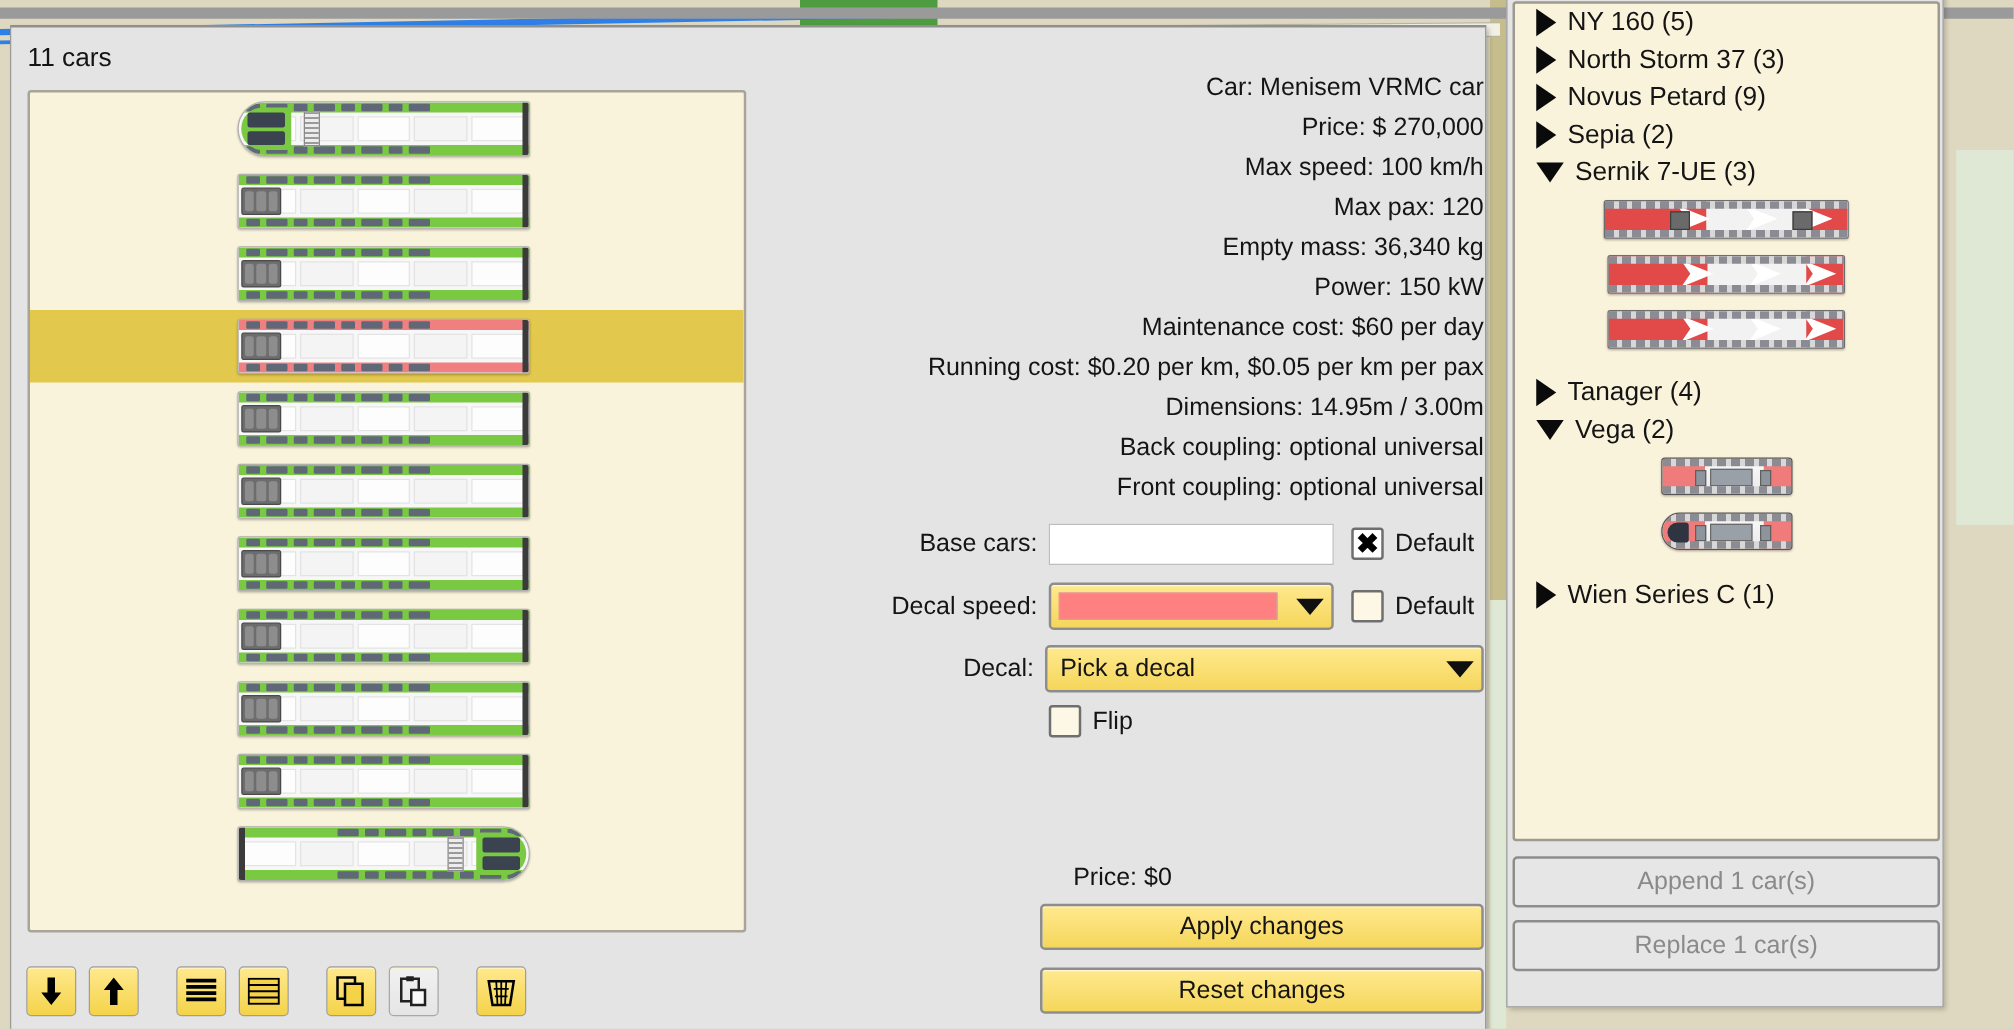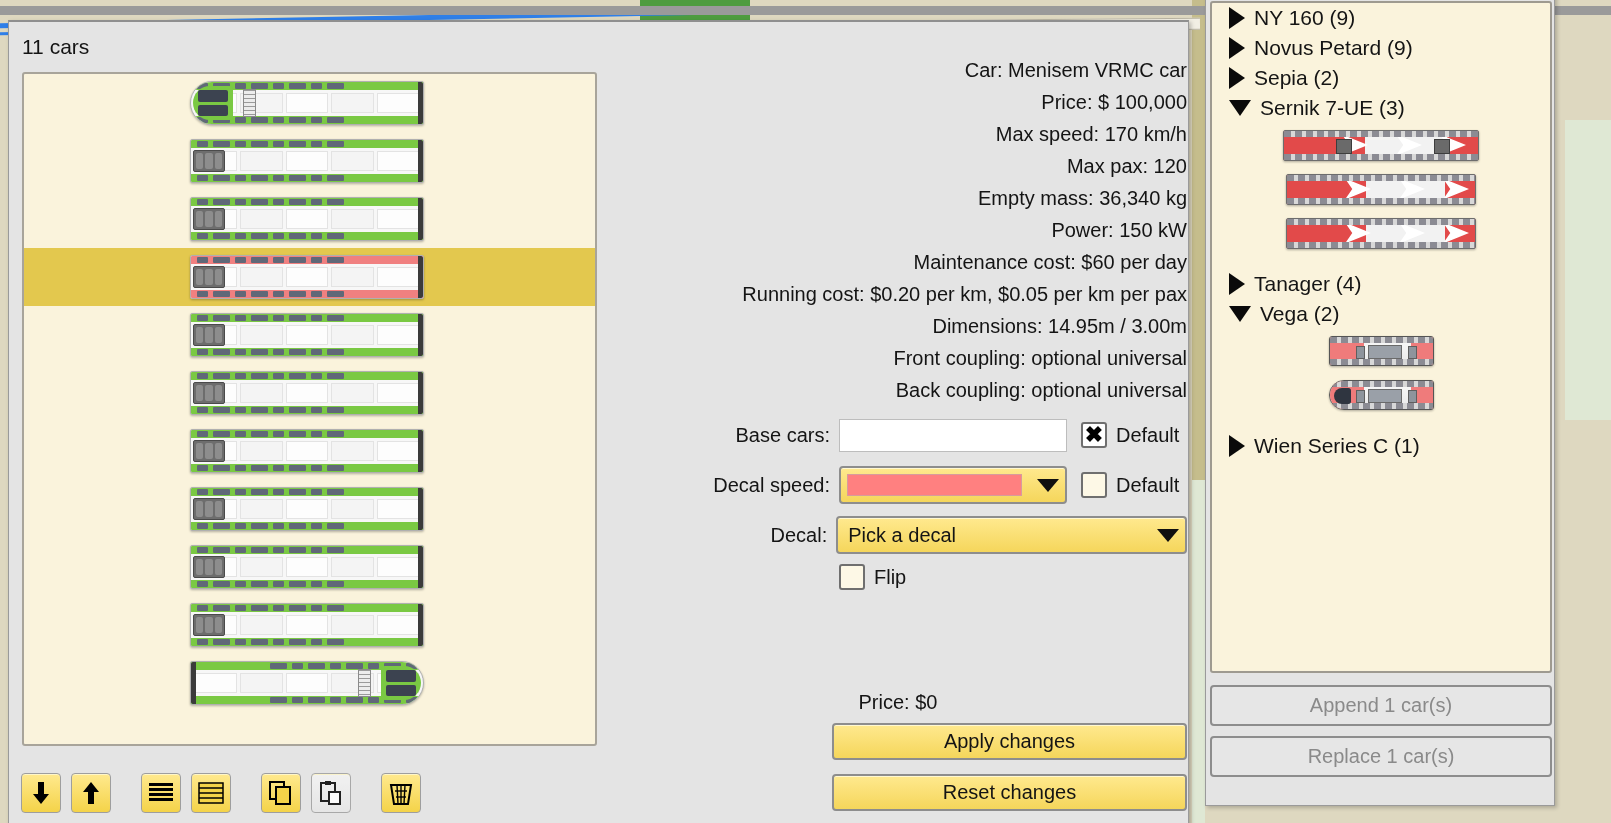--- a/index.html
+++ b/index.html
@@ -829,30 +829,30 @@
               <line x1="13" y1="5" x2="13" y2="24"></line>
               <line x1="17" y1="5" x2="16" y2="24"></line>
             </g>
           </svg>
         </span>
       </div>
     </div>
 
   <div id="specs">
       <div class="spec-row">Car: Menisem VRMC car</div>
-      <div class="spec-row">Price: $ 100,000</div>
-      <div class="spec-row">Max speed: 170 km/h</div>
+      <div class="spec-row">Price: $ 270,000</div>
+      <div class="spec-row">Max speed: 100 km/h</div>
       <div class="spec-row">Max pax: 120</div>
       <div class="spec-row">Empty mass: 36,340 kg</div>
       <div class="spec-row">Power: 150 kW</div>
       <div class="spec-row">Maintenance cost: $60 per day</div>
       <div class="spec-row">Running cost: $0.20 per km, $0.05 per km per pax</div>
       <div class="spec-row">Dimensions: 14.95m / 3.00m</div>
+      <div class="spec-row">Back coupling: optional universal</div>
       <div class="spec-row">Front coupling: optional universal</div>
-      <div class="spec-row">Back coupling: optional universal</div>
     </div>
 
   <div id="controls">
 
     <div class="ctrl-row">
       <div class="ctrl-label">Base cars:</div>
       <div class="swatch-plain" id="base-color-swatch" style="background: rgb(255, 255, 255);"></div>
       <div class="chk-wrap">
         <div class="chk" id="base-default-chk" style="background: rgb(255, 255, 255);">
             <span class="x">✖</span>
@@ -892,21 +892,25 @@
   <div id="price-total">Price: $0</div>
 
   <div class="big-btn" id="reset-btn">Reset changes</div>
   <div class="big-btn" id="apply-btn">Apply changes</div>
 </div>
 
 <div id="sidebar">
   <div id="tree-panel">
       <div class="tree-item">
         <span class="tri closed"></span>
-        <span class="tree-label">NY 160 (9)</span>
+        <span class="tree-label">NY 160 (5)</span>
+      </div>
+      <div class="tree-item">
+        <span class="tri closed"></span>
+        <span class="tree-label">North Storm 37 (3)</span>
       </div>
       <div class="tree-item">
         <span class="tri closed"></span>
         <span class="tree-label">Novus Petard (9)</span>
       </div>
       <div class="tree-item">
         <span class="tri closed"></span>
         <span class="tree-label">Sepia (2)</span>
       </div>
       <div class="tree-item">

